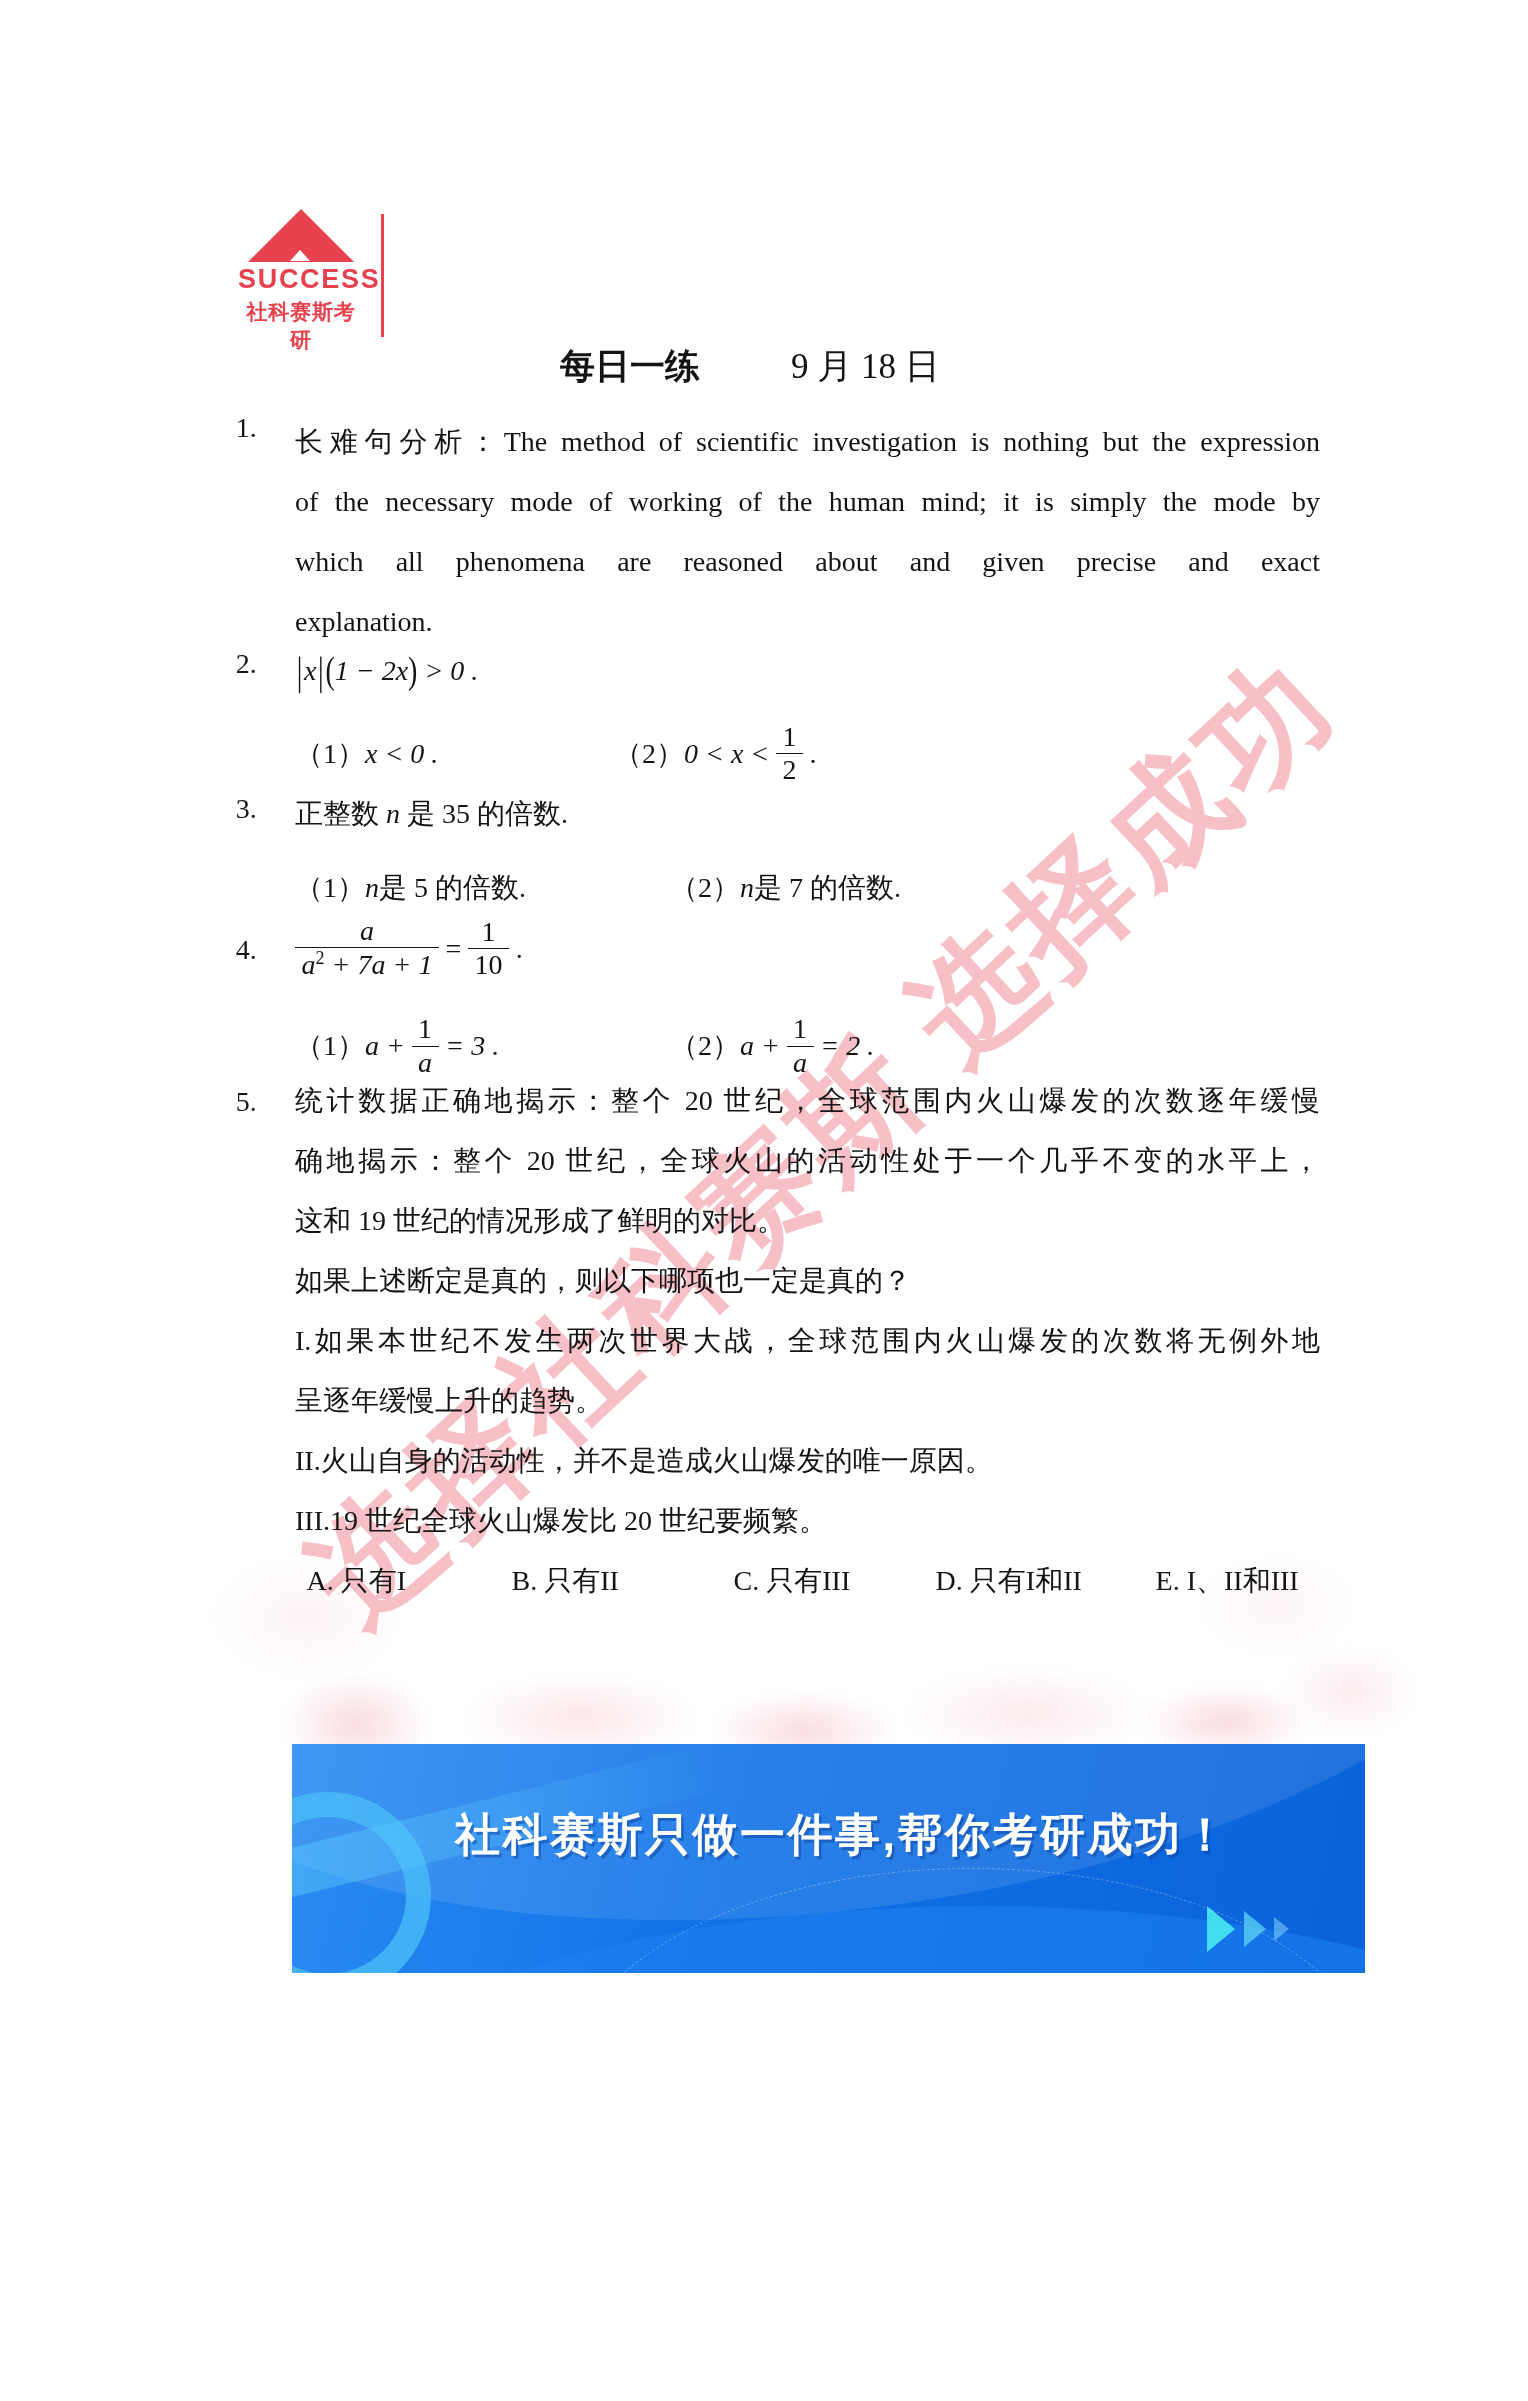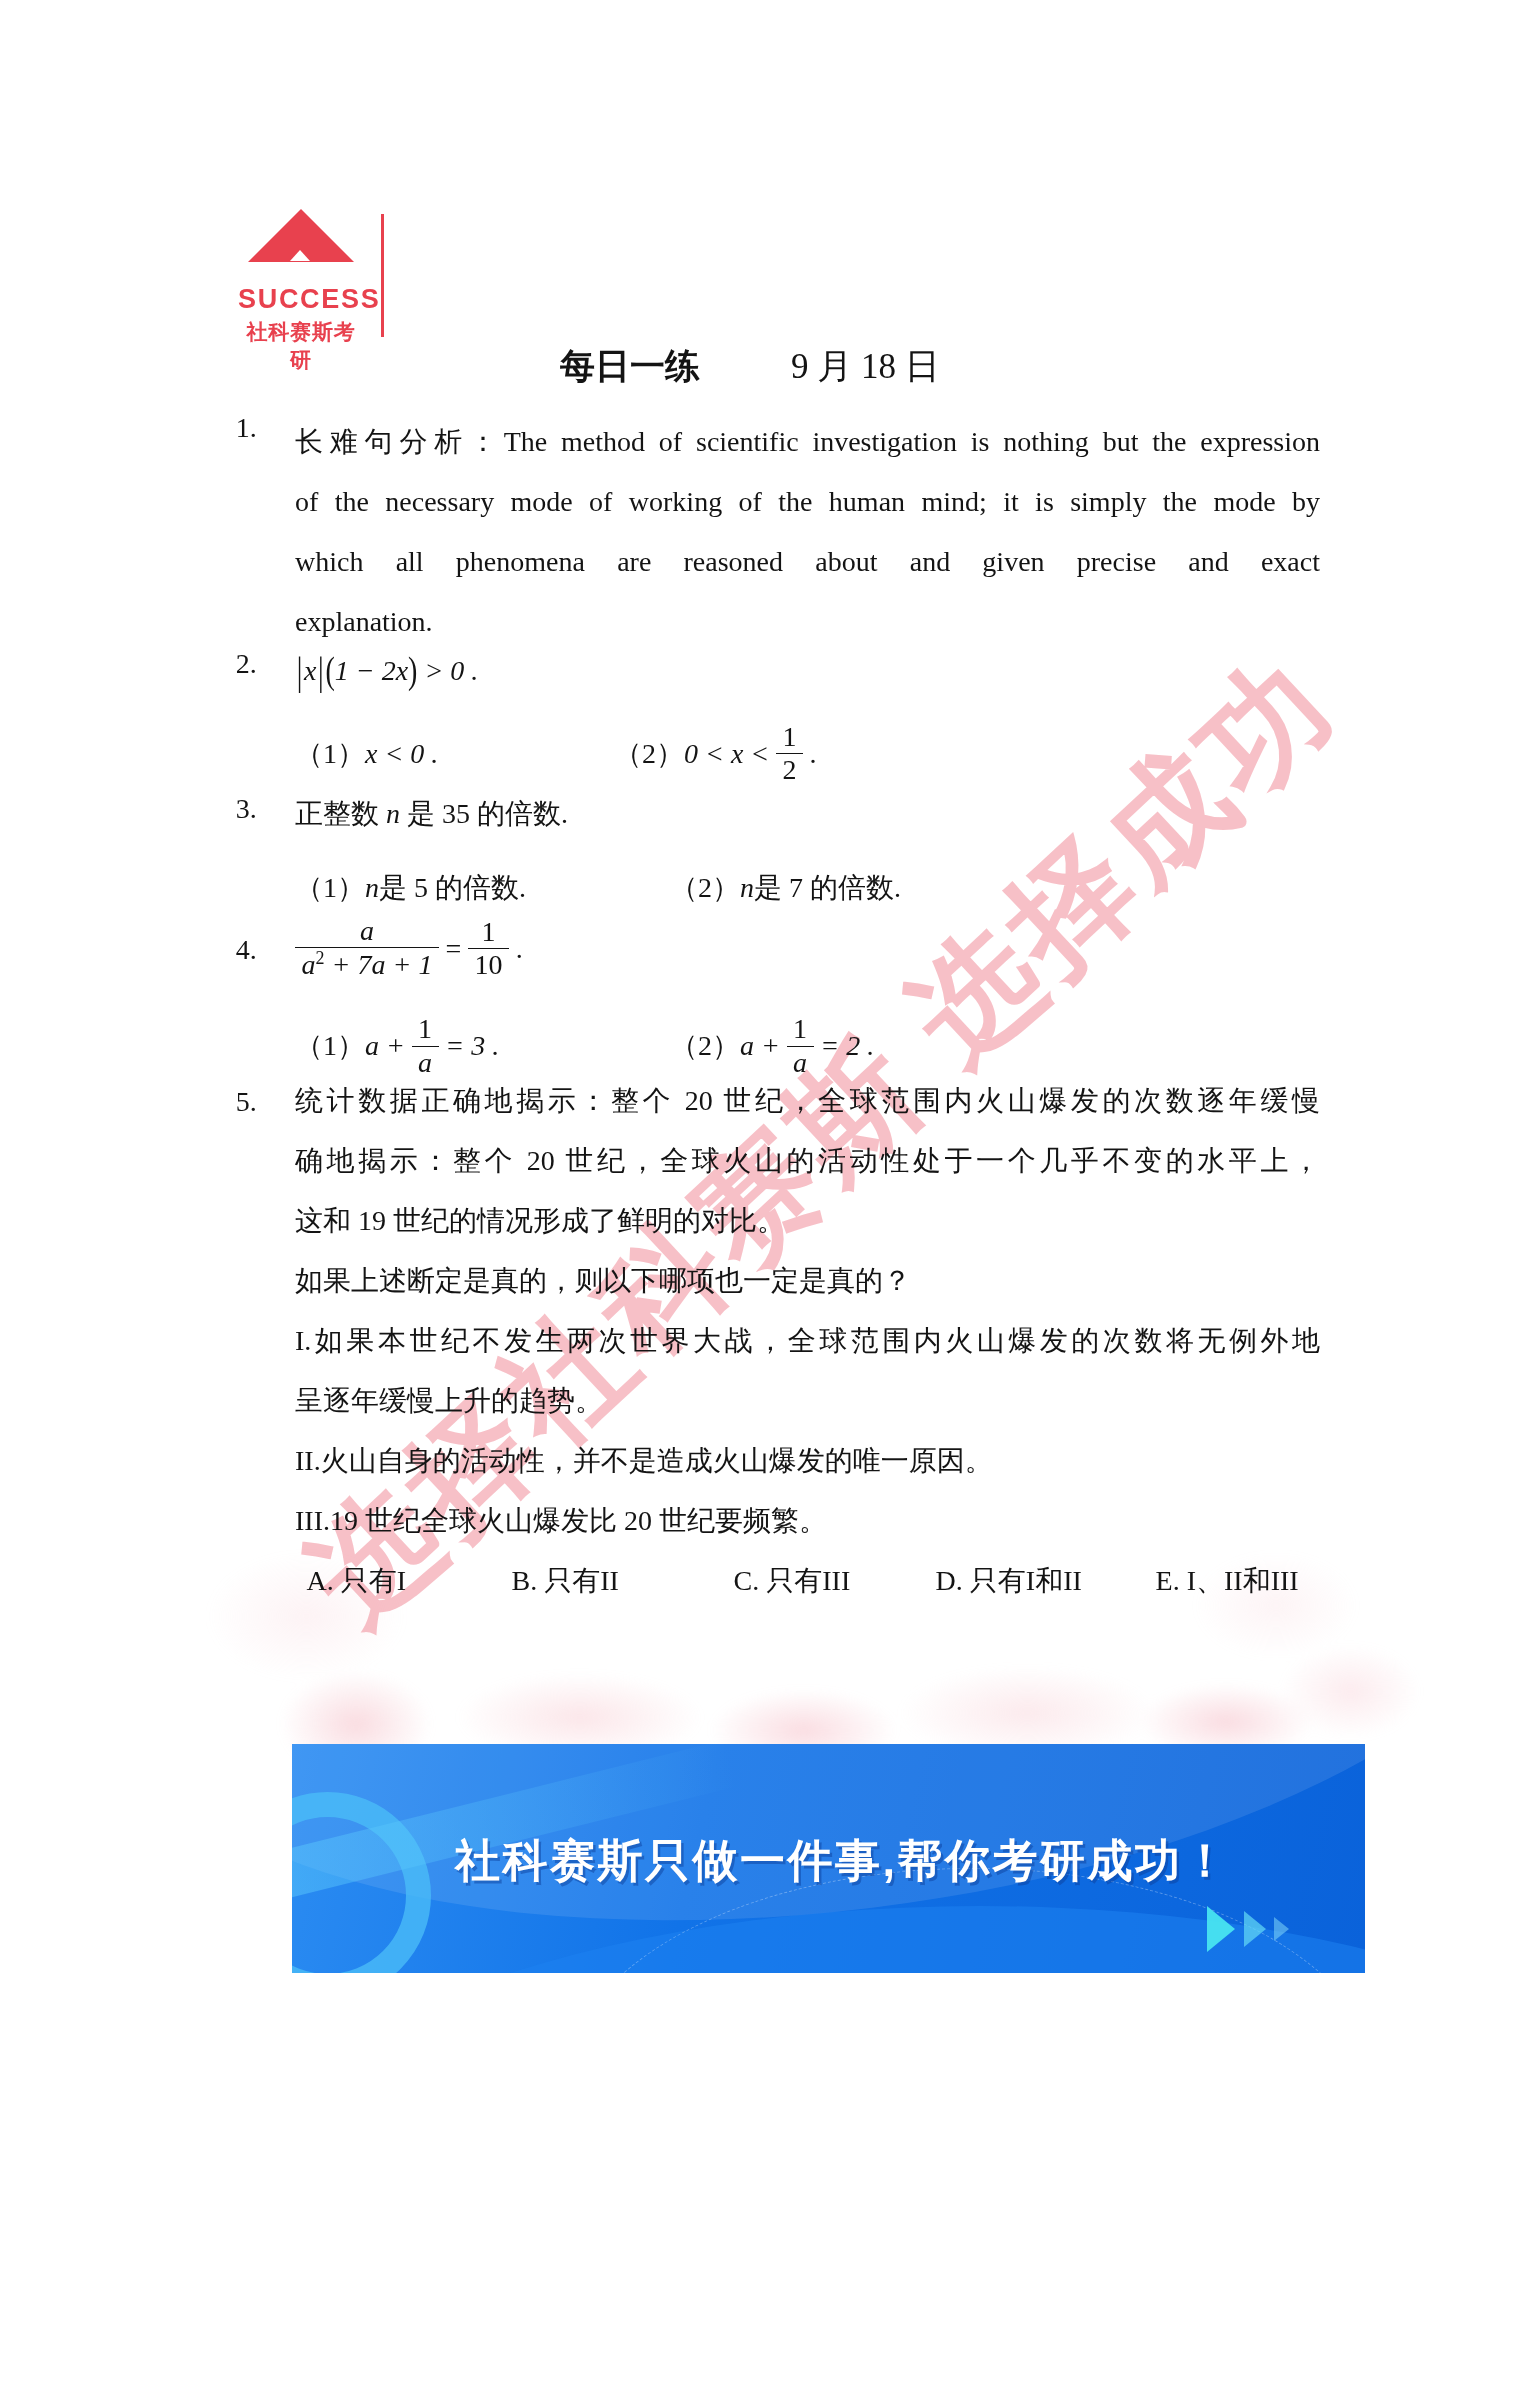--- a/index.html
+++ b/index.html
@@ -32,21 +32,21 @@
       radial-gradient(141px 91px at 8% 35%, rgba(246,200,208,.22), transparent 70%),
       radial-gradient(116px 75px at 86% 30%, rgba(246,200,208,.20), transparent 70%);
     filter:blur(5px);pointer-events:none;
   }
   
   .logo{position:absolute;left:238px;top:209px;width:126px;text-align:center;color:var(--red);z-index:2;}
   .roof{position:relative;width:0;height:0;margin:0 auto;
     border-left:53px solid transparent;border-right:53px solid transparent;border-bottom:53px solid var(--red);}
   .roof::after{content:"";position:absolute;left:-10.8px;top:41px;width:0;height:0;
     border-left:10.8px solid transparent;border-right:10.8px solid transparent;border-bottom:11.6px solid #fff;}
-  .brand{font-family:"Liberation Sans","DejaVu Sans",sans-serif;font-weight:700;font-size:27px;letter-spacing:1.7px;margin-top:22px;}
+  .brand{font-family:"Liberation Sans","DejaVu Sans",sans-serif;font-weight:700;font-size:27px;letter-spacing:1.7px;margin-top:2px;}
   .brand-sub{font-family:"Liberation Sans","DejaVu Sans",sans-serif;font-weight:700;font-size:21px;margin-top:2.5px;letter-spacing:0.8px;}
   .hdr-divider{position:absolute;left:381px;top:214px;width:3.3px;height:123px;background:var(--red);z-index:2;}
   .hdr-slogan{
     position:absolute;left:400px;top:224px;z-index:2;white-space:nowrap;
     font-family:"Liberation Sans","DejaVu Sans",sans-serif;font-weight:900;font-size:55px;line-height:1.2;
     color:var(--red);letter-spacing:1.7px;
   }
   
   .doc-title{position:absolute;left:560px;top:343px;z-index:2;font-size:35px;white-space:nowrap;text-align:center;}
   .doc-title .t-name{font-family:"Liberation Sans","DejaVu Sans",sans-serif;font-weight:600;}
@@ -78,21 +78,21 @@
   .sw1{position:absolute;left:-182px;top:-447px;width:1450px;height:613px;border-radius:50%;
     background:rgba(255,255,255,0.10);transform:rotate(-7deg);}
   .sw2{position:absolute;left:-99px;top:162px;width:1574px;height:679px;border-radius:50%;
     background:rgba(30,130,240,0.55);}
   .sw3{position:absolute;left:273px;top:124px;width:812px;height:431px;border-radius:50%;
     border:1.7px dashed rgba(255,255,255,0.30);}
   .ring{position:absolute;left:-68px;top:48px;width:157px;height:157px;border-radius:50%;
     border:25px solid rgba(74,188,248,0.80);}
   .ribbon{position:absolute;left:-50px;top:55px;width:497px;height:48px;transform:rotate(-14deg);
     background:linear-gradient(90deg,rgba(90,200,252,0.55),rgba(90,200,252,0));}
-  .banner-slogan{position:absolute;left:0;right:0;top:94px;text-align:center;z-index:2;
+  .banner-slogan{position:absolute;left:0;right:0;top:68px;text-align:center;z-index:2;
     font-family:"Liberation Sans","DejaVu Sans",sans-serif;font-weight:900;font-size:45px;line-height:1;
     color:#ffffff;letter-spacing:2.5px;text-shadow:2.5px 3.3px 0 rgba(10,60,150,0.45);white-space:nowrap;padding-left:28px;}
   .arrows{position:absolute;right:76px;bottom:21.5px;display:flex;align-items:center;z-index:2;}
   .arr{width:0;height:0;margin-left:8.3px;}
   .arr1{border-top:23px solid transparent;border-bottom:23px solid transparent;border-left:28px solid rgba(72,228,240,0.95);}
   .arr2{border-top:18px solid transparent;border-bottom:18px solid transparent;border-left:22.4px solid rgba(100,220,245,0.70);}
   .arr3{border-top:12.4px solid transparent;border-bottom:12.4px solid transparent;border-left:15px solid rgba(130,215,248,0.55);}
 </style>
 </head>
 <body>

